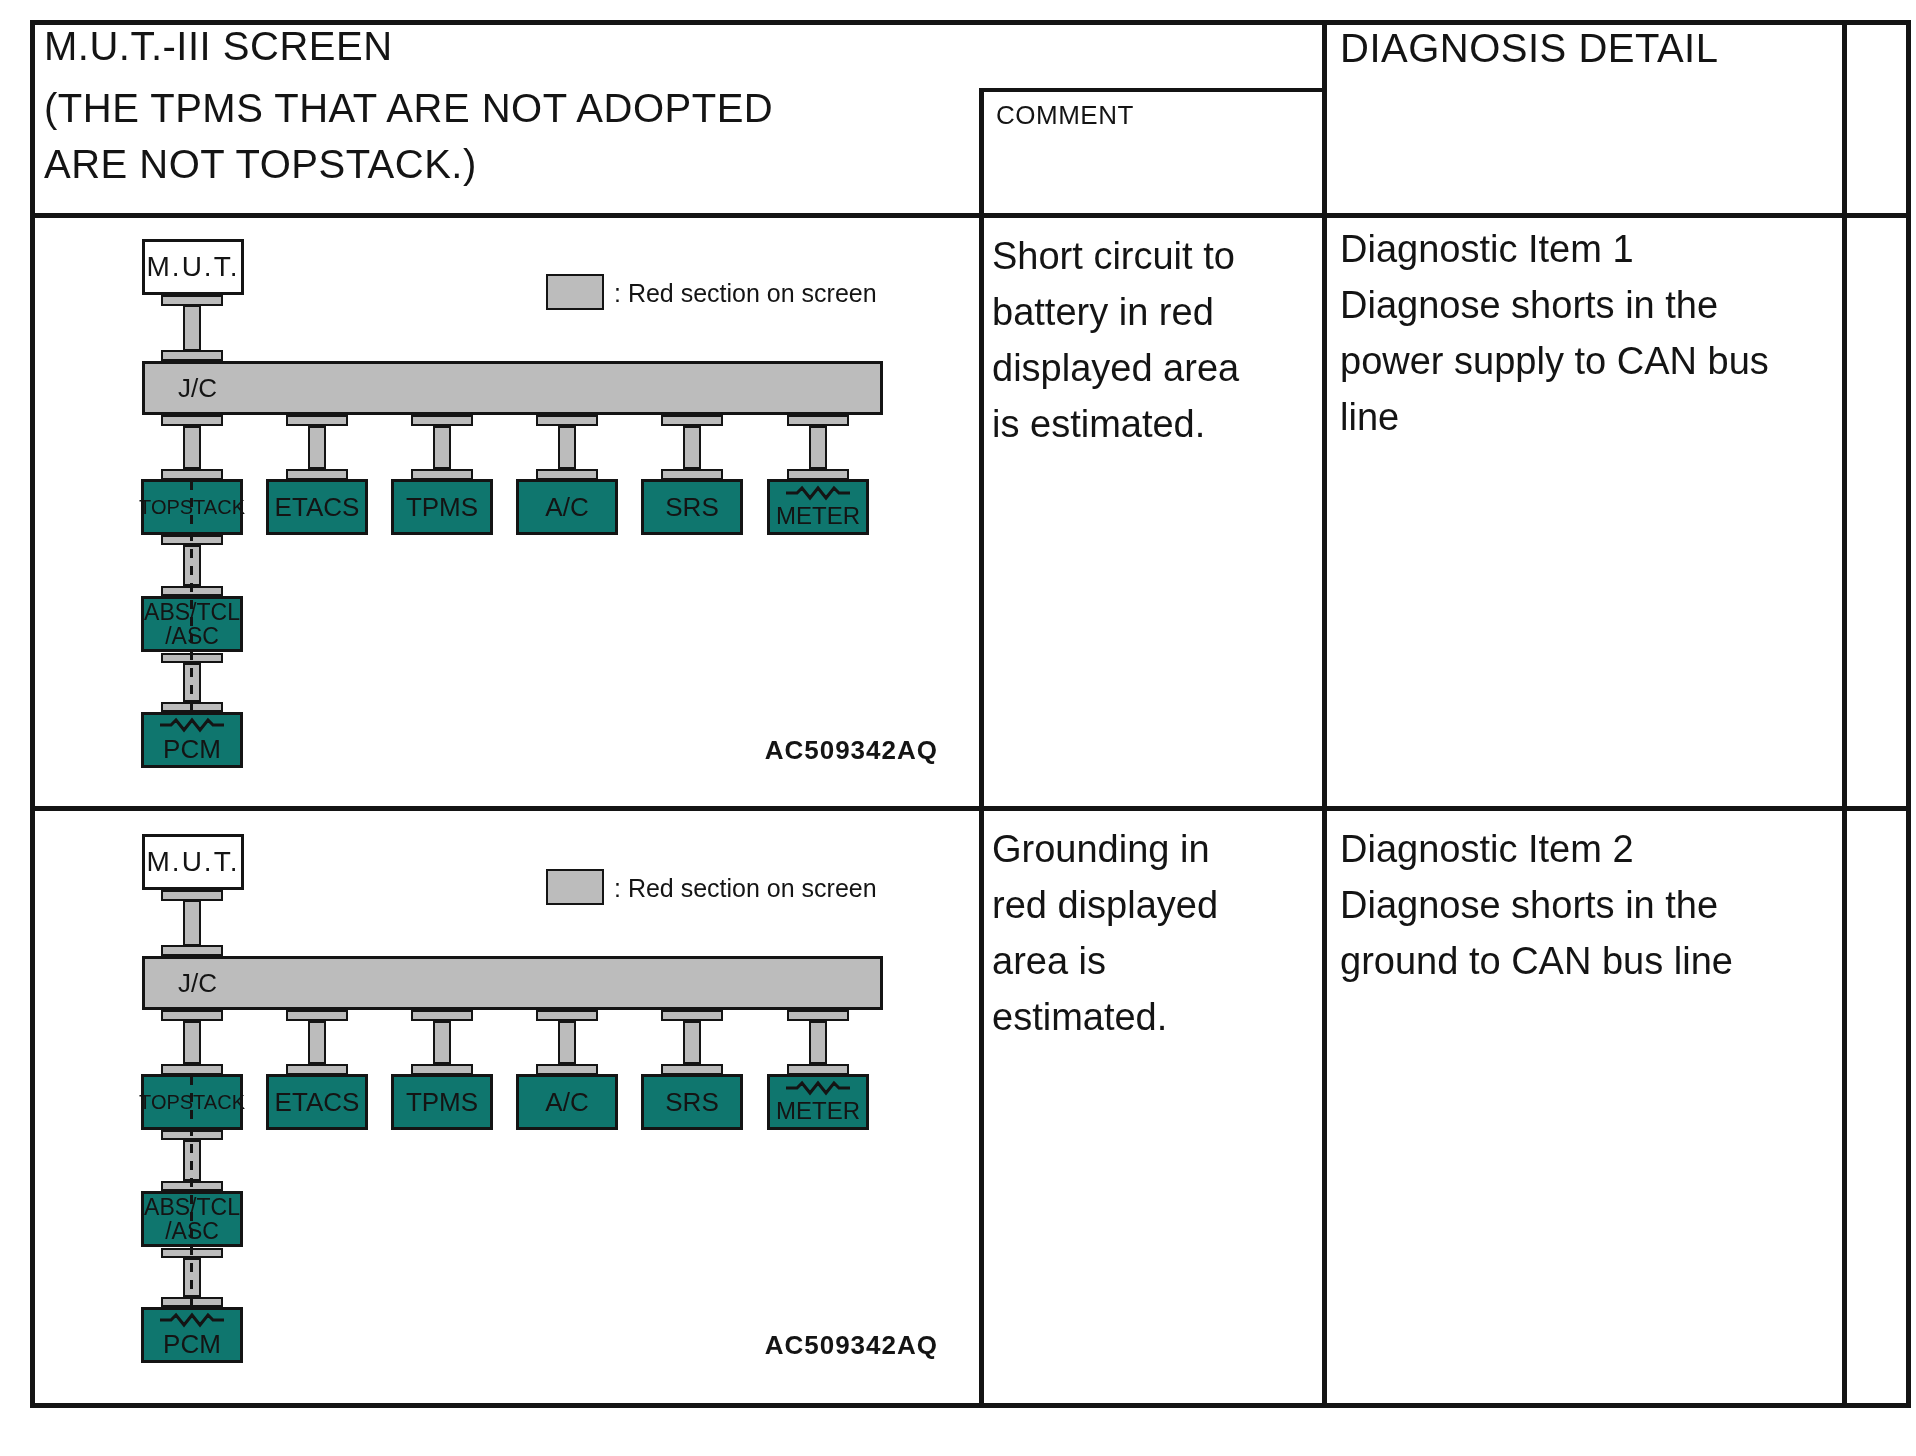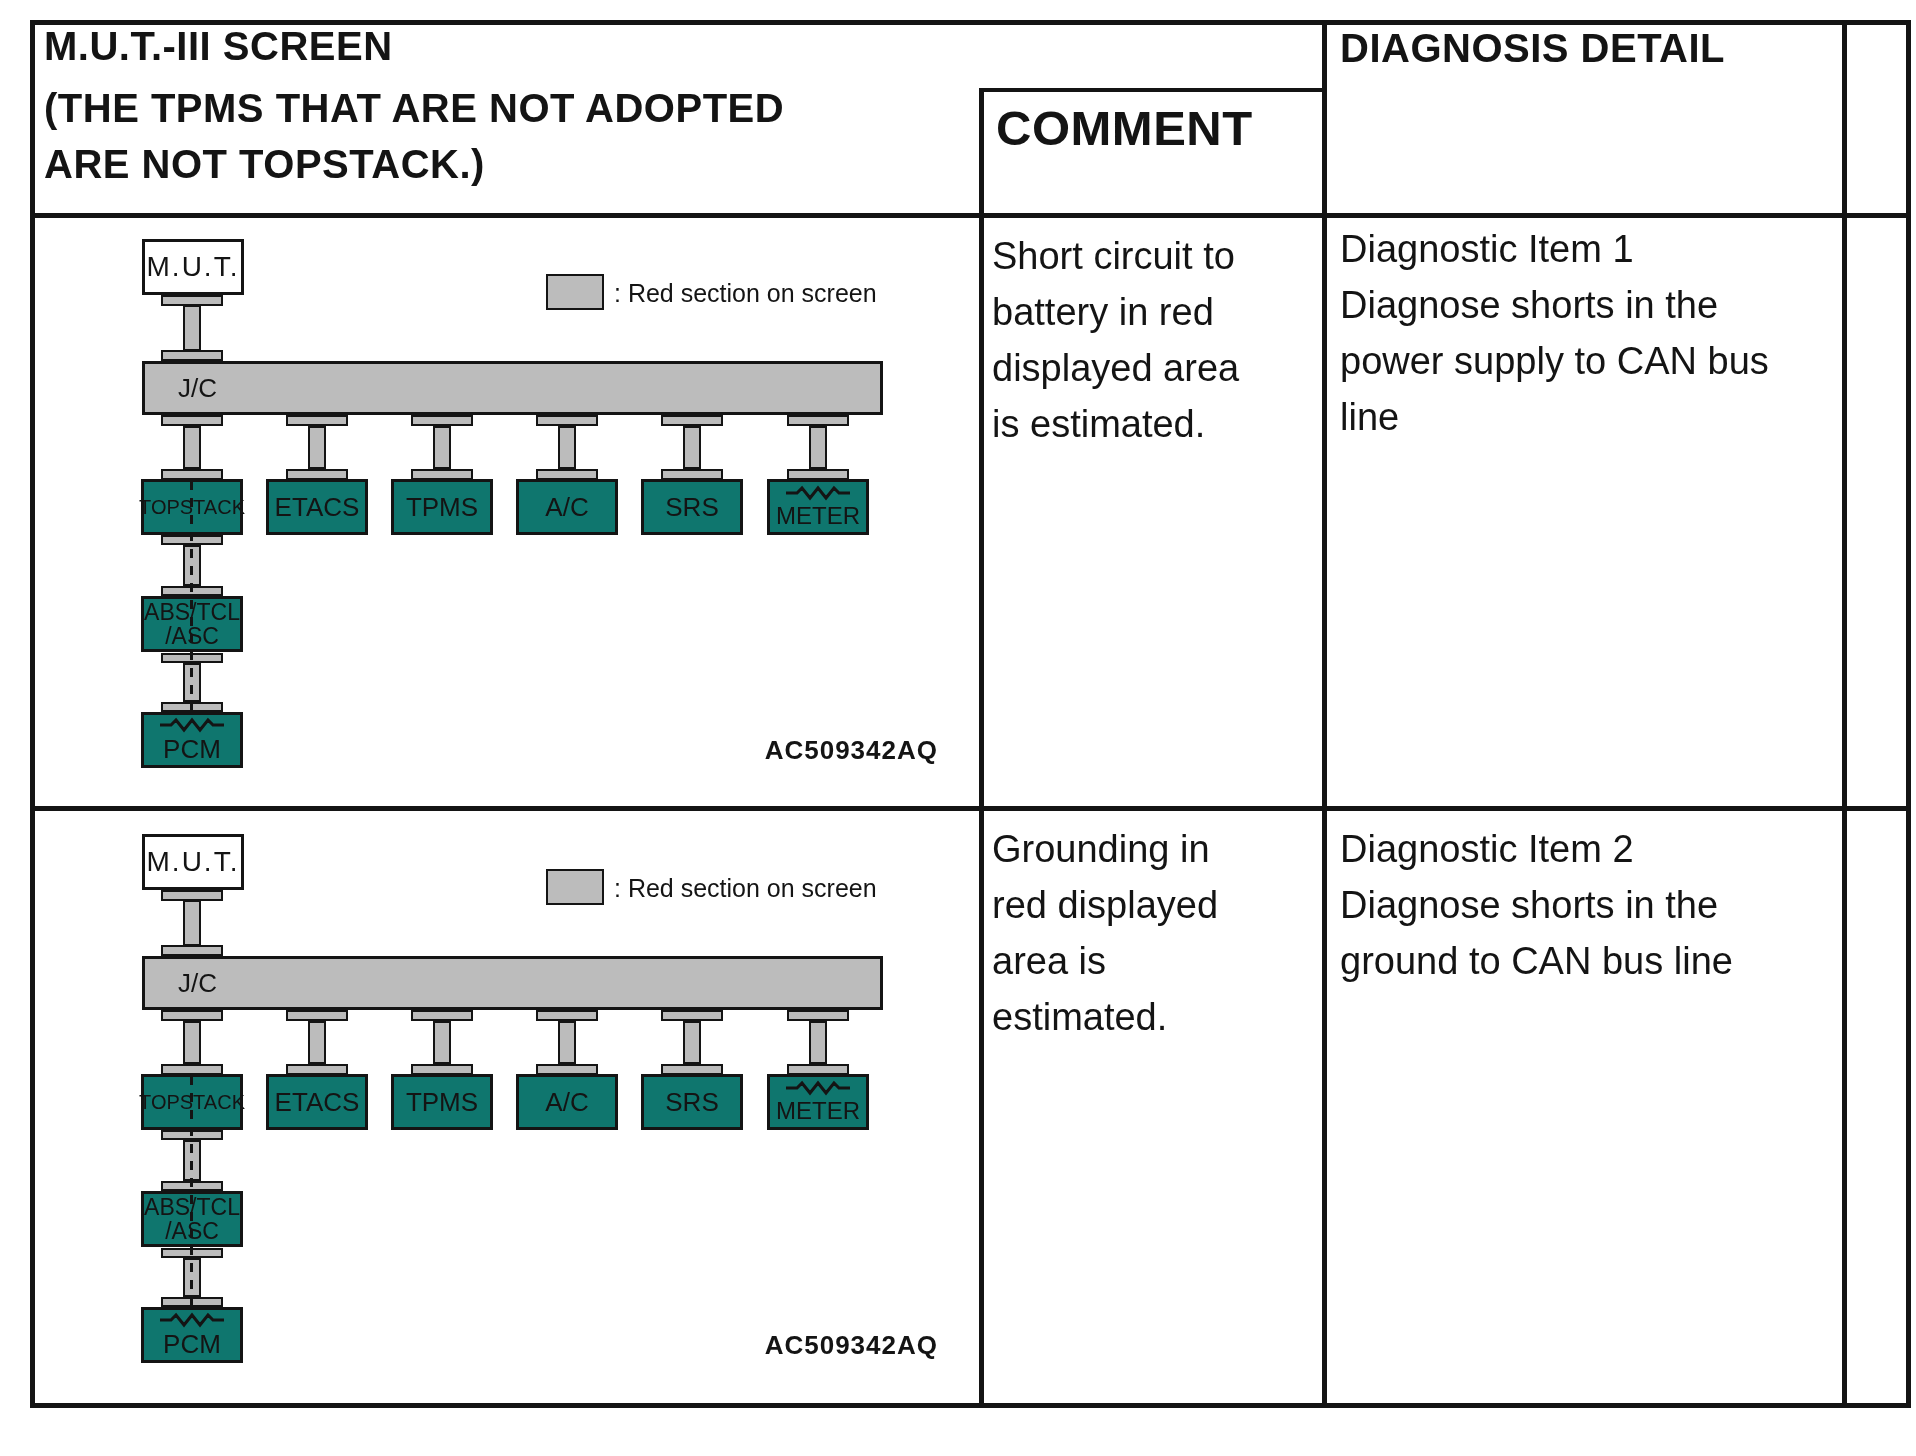--- a/index.html
+++ b/index.html
@@ -1,18 +1,18 @@
 <!DOCTYPE html>
 <html><head>
 <meta charset="utf-8">
 <style>
   html,body{margin:0;padding:0;background:#ffffff;width:1916px;height:1456px;overflow:hidden;
             font-family:"Liberation Sans", sans-serif;color:#141414;}
   .line{position:absolute;background:#141414;}
-  .hdr{position:absolute;font-weight:bold;font-size:40px;letter-spacing:.5px;white-space:nowrap;}
+  .hdr{position:absolute;font-weight:normal;font-size:40px;letter-spacing:.5px;white-space:nowrap;}
   .bodytxt{position:absolute;font-size:38px;line-height:56px;white-space:pre-line;}
   .diagram{position:absolute;left:30px;width:949px;text-decoration:underline;}
   
   .gfill{position:absolute;background:#bcbcbc;border:2px solid #141414;box-sizing:border-box;}
   .gbox{position:absolute;background:#0f766e;border:3px solid #141414;box-sizing:border-box;
         display:flex;flex-direction:column;align-items:center;justify-content:center;
         text-align:center;white-space:pre-line;}
   .wbox{position:absolute;background:#ffffff;border:3px solid #141414;box-sizing:border-box;
         display:flex;align-items:center;justify-content:center;letter-spacing:2px;font-size:28px;}
   .jcbar{position:absolute;background:#bcbcbc;border:3px solid #141414;box-sizing:border-box;
@@ -34,21 +34,21 @@
 <div class="line" style="left:30px;top:213px;width:1881px;height:5px;"></div>
 <div class="line" style="left:30px;top:806px;width:1881px;height:5px;"></div>
 <div class="line" style="left:979px;top:88px;width:5px;height:1315px;"></div>
 <div class="line" style="left:979px;top:88px;width:348px;height:4px;"></div>
 <div class="line" style="left:1322px;top:20px;width:5px;height:1388px;"></div>
 <div class="line" style="left:1842px;top:20px;width:5px;height:1388px;"></div>
 
 <div class="hdr" style="left:44px;top:24px;">M.U.T.-III SCREEN</div>
 <div class="hdr" style="left:44px;top:86px;">(THE TPMS THAT ARE NOT ADOPTED</div>
 <div class="hdr" style="left:44px;top:142px;">ARE NOT TOPSTACK.)</div>
-<div class="hdr" style="left:996px;top:100px;font-size:49px;">COMMENT</div>
+<div class="hdr" style="left:996px;top:100px;font-size:26px;">COMMENT</div>
 <div class="hdr" style="left:1340px;top:26px;">DIAGNOSIS DETAIL</div>
 
 <div class="bodytxt" style="left:992px;top:221px;width:325px;margin-top:7px;">Short circuit to
 battery in red
 displayed area
 is estimated.</div>
 <div class="bodytxt" style="left:1340px;top:221px;width:495px;">Diagnostic Item 1
 Diagnose shorts in the
 power supply to CAN bus
 line</div>

